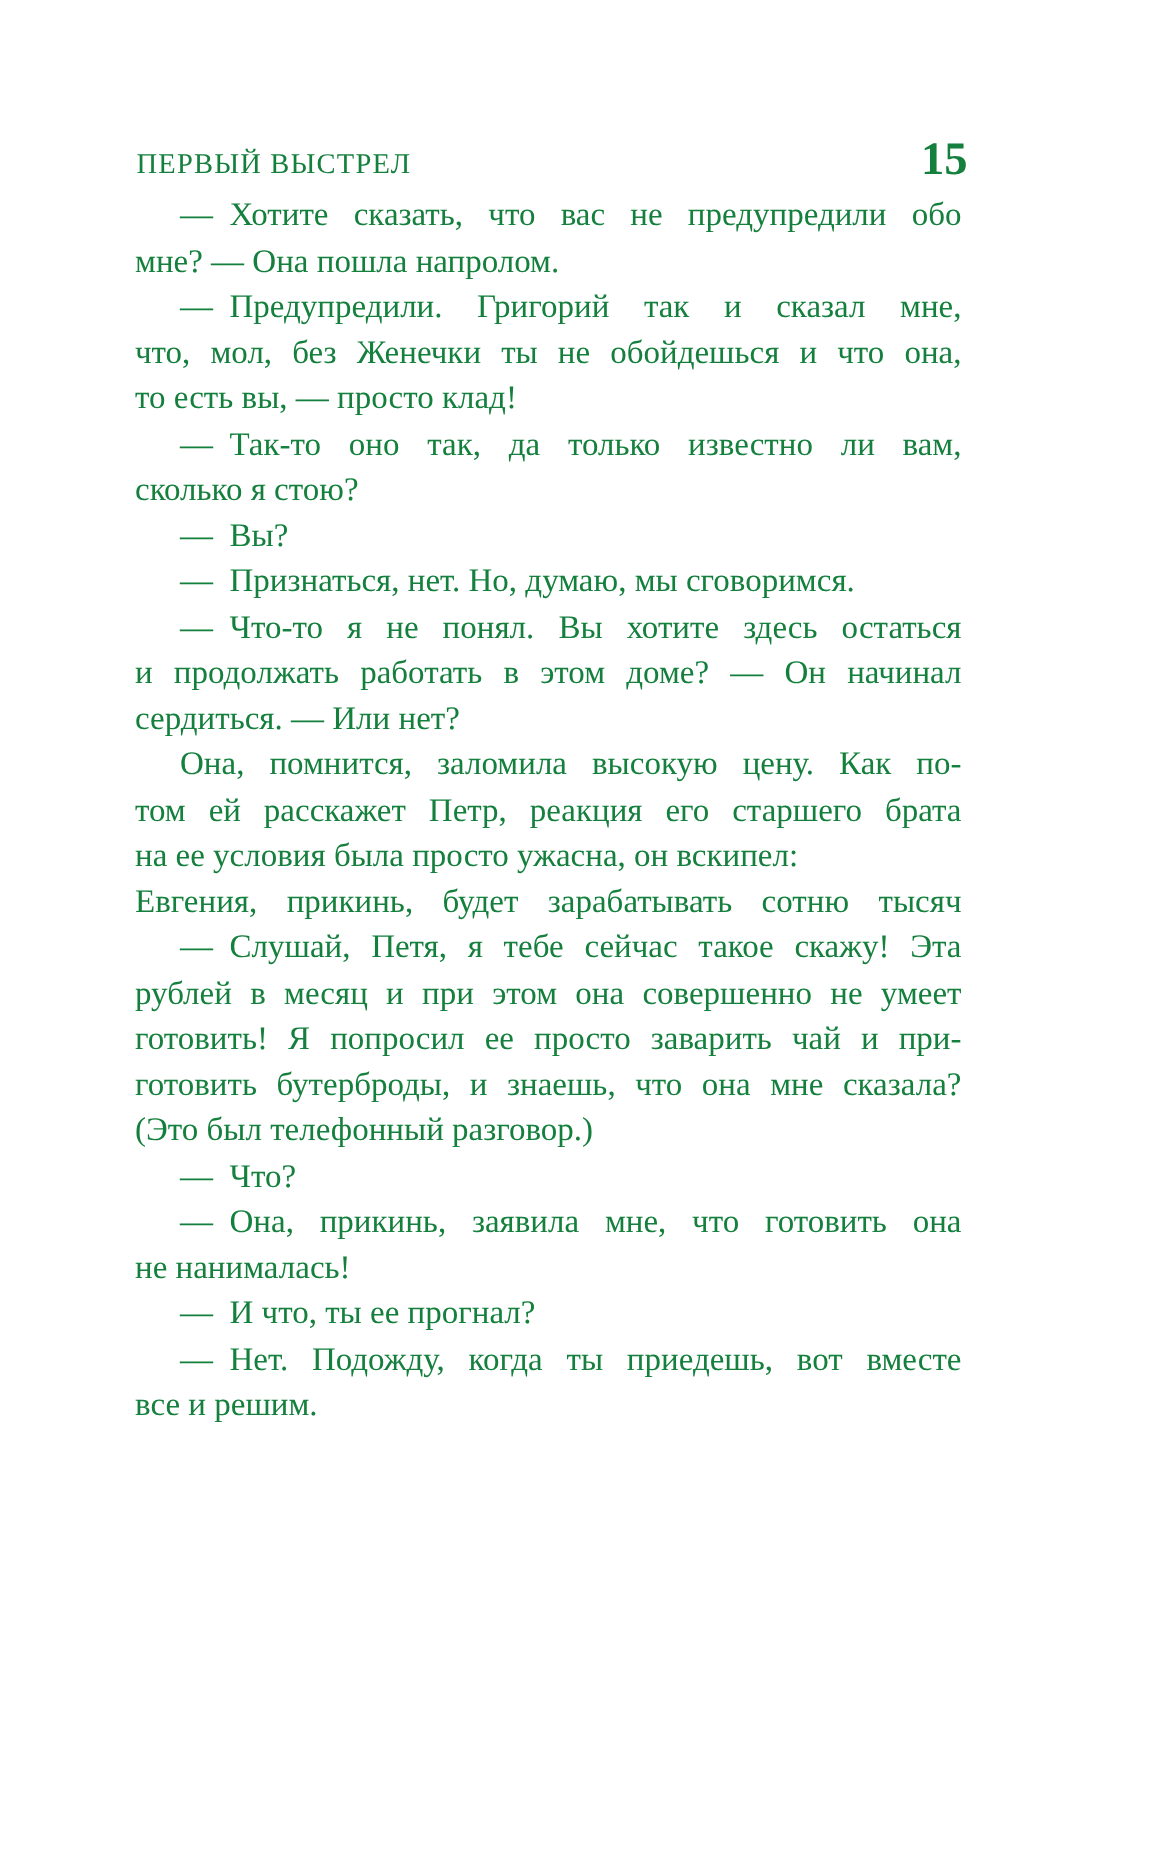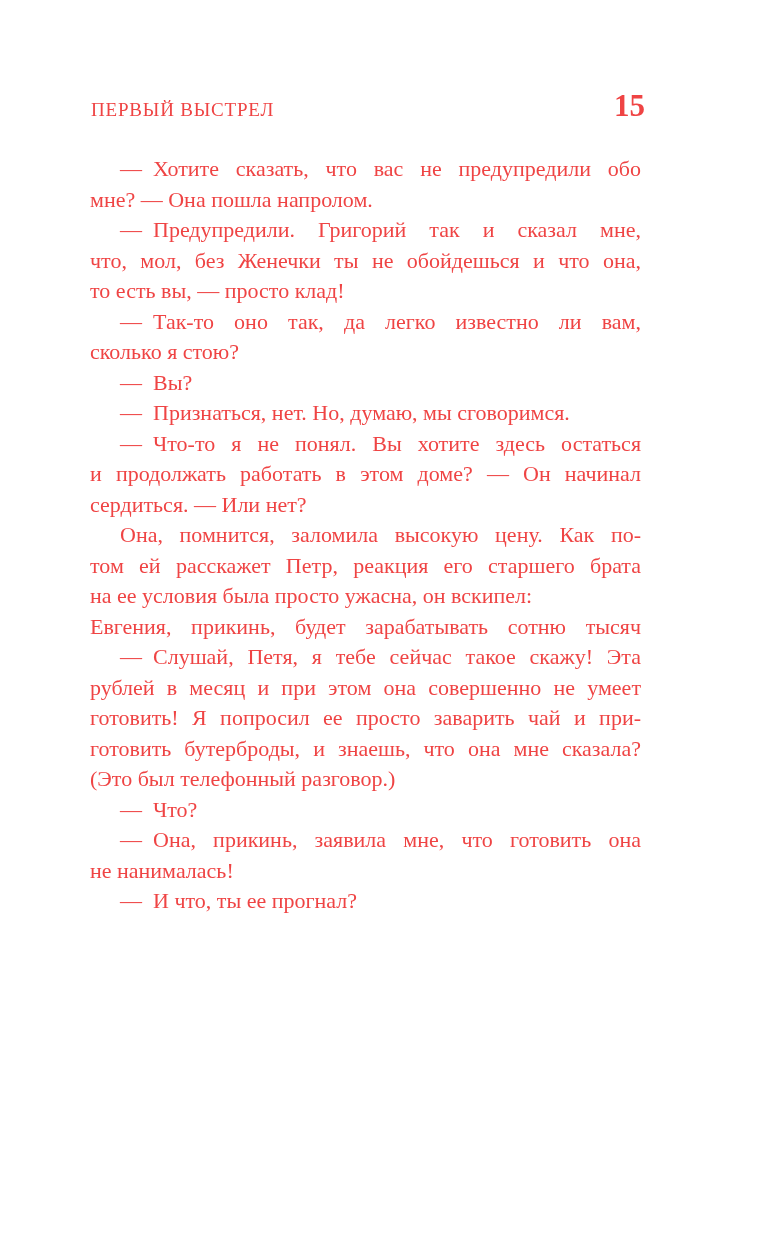--- a/index.html
+++ b/index.html
@@ -2,21 +2,21 @@
 <html><head>
   <meta charset="utf-8">
   <style>
     * { margin: 0; padding: 0; box-sizing: border-box; }
     html, body { background: #ffffff; }
     .page {
       position: relative;
       width: 768px;
       height: 1240px;
       background: #ffffff;
-      color: #ef4444;
+      color: #15803d;
       font-family: "Liberation Serif", "DejaVu Serif", serif;
       overflow: hidden;
     }
     .running-title {
       position: absolute;
       left: 91px;
       top: 99px;
       font-size: 19px;
       line-height: 21px;
       letter-spacing: 0.8px;
@@ -26,21 +26,21 @@
       position: absolute;
       right: 123px;
       top: 93px;
       font-size: 31px;
       line-height: 26px;
       font-weight: 700;
     }
     .body-text {
       position: absolute;
       left: 90px;
-      top: 154px;
+      top: 128px;
       width: 551px;
     }
     .line {
       font-size: 22px;
       line-height: 30.5px;
       text-align: justify;
       text-align-last: justify;
       white-space: normal;
     }
     .line.first { text-indent: 30px; }
@@ -58,21 +58,21 @@
       <div class="paragraph">
         <div class="line first">— Хотите сказать, что вас не предупредили обо</div>
         <div class="line last">мне? — Она пошла напролом.</div>
       </div>
       <div class="paragraph">
         <div class="line first">— Предупредили. Григорий так и сказал мне,</div>
         <div class="line">что, мол, без Женечки ты не обойдешься и что она,</div>
         <div class="line last">то есть вы, — просто клад!</div>
       </div>
       <div class="paragraph">
-        <div class="line first">— Так-то оно так, да легко известно ли вам,</div>
+        <div class="line first">— Так-то оно так, да только известно ли вам,</div>
         <div class="line last">сколько я стою?</div>
       </div>
       <div class="paragraph">
         <div class="line first last">— Вы?</div>
       </div>
       <div class="paragraph">
         <div class="line first last">— Признаться, нет. Но, думаю, мы сговоримся.</div>
       </div>
       <div class="paragraph">
         <div class="line first">— Что-то я не понял. Вы хотите здесь остаться</div>
@@ -95,14 +95,18 @@
       <div class="paragraph">
         <div class="line first last">— Что?</div>
       </div>
       <div class="paragraph">
         <div class="line first">— Она, прикинь, заявила мне, что готовить она</div>
         <div class="line last">не нанималась!</div>
       </div>
       <div class="paragraph">
         <div class="line first last">— И что, ты ее прогнал?</div>
       </div>
+      <div class="paragraph">
+        <div class="line first">— Нет. Подожду, когда ты приедешь, вот вместе</div>
+        <div class="line last">все и решим.</div>
+      </div>
     </div>
 </div>
 
 </body></html>

